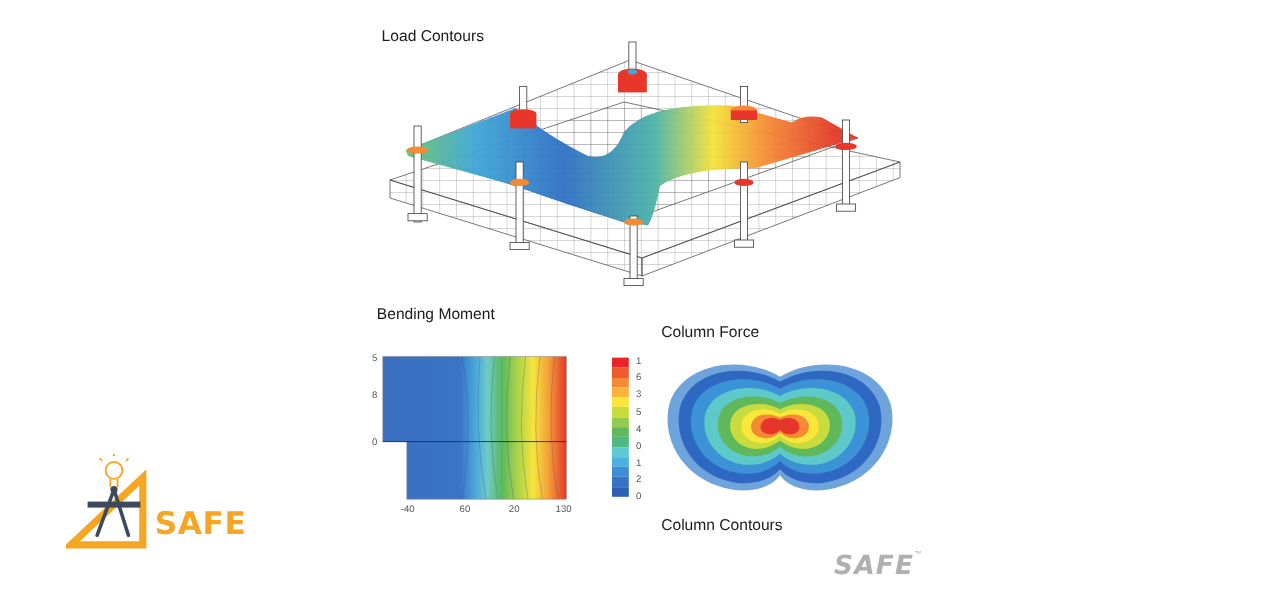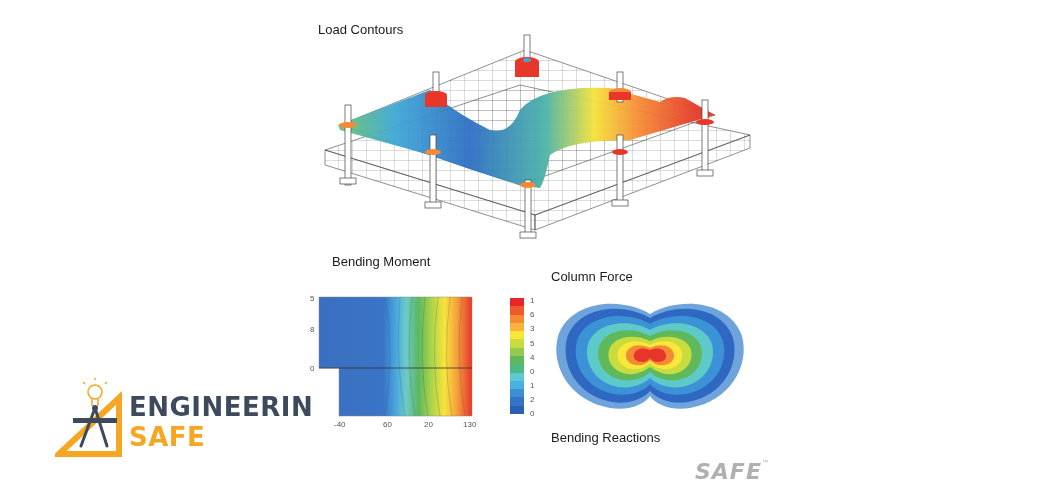--- a/index.html
+++ b/index.html
@@ -64,21 +64,21 @@
     <ellipse cx="310" cy="62" rx="11" ry="4" fill="#f58a35"></ellipse>
       <rect x="299" y="62" width="22" height="8" fill="#e8362a"></rect>
     <ellipse cx="38" cy="95" rx="9" ry="3" fill="#f58a35"></ellipse>
     <ellipse cx="395" cy="92" rx="9" ry="3" fill="#e8362a"></ellipse>
     <ellipse cx="123" cy="122" rx="8" ry="3" fill="#f58a35"></ellipse>
     <ellipse cx="310" cy="122" rx="8" ry="3" fill="#e8362a"></ellipse>
     <ellipse cx="218" cy="155" rx="8" ry="3" fill="#f58a35"></ellipse>
   </g>
 </svg>
 
-<div class="abs title" style="left:332px;top:254px;">Bending Moment</div>
+<div class="abs title" style="left:314px;top:254px;">Bending Moment</div>
 
 <svg class="abs" style="left:300px;top:290px;" width="190" height="140" viewBox="0 0 190 140">
   <defs>
     <linearGradient id="bmGrad" x1="0" y1="0" x2="1" y2="0">
       <stop offset="0" stop-color="#3a6fc0"></stop>
       <stop offset="0.42" stop-color="#3a74c6"></stop>
       <stop offset="0.5" stop-color="#49a6dc"></stop>
       <stop offset="0.57" stop-color="#6dcbc6"></stop>
       <stop offset="0.65" stop-color="#5bb85e"></stop>
       <stop offset="0.73" stop-color="#a8d24a"></stop>
@@ -140,21 +140,21 @@
     <path d="M100,22 C72,6 28,10 17,42 C10,70 28,100 62,106 C80,109 94,102 100,95 C106,102 120,109 138,106 C172,100 190,70 183,42 C172,10 128,6 100,22 Z" fill="#2e68c2"></path>
     <path d="M100,28 C76,14 36,18 27,45 C21,68 36,93 64,98 C82,101 95,94 100,88 C105,94 118,101 136,98 C164,93 179,68 173,45 C164,18 124,14 100,28 Z" fill="#3c92d6"></path>
     <path d="M100,34 C79,22 46,26 38,48 C33,67 46,87 68,91 C84,93 95,87 100,82 C105,87 116,93 132,91 C154,87 167,67 162,48 C154,26 121,22 100,34 Z" fill="#5dc9c9"></path>
     <path d="M100,40 C82,30 55,33 49,51 C45,66 55,81 72,84 C86,86 96,80 100,76 C104,80 114,86 128,84 C145,81 155,66 151,51 C145,33 118,30 100,40 Z" fill="#5fb95a"></path>
     <path d="M100,45 C85,37 63,40 59,54 C56,65 64,76 77,78 C88,79 96,74 100,71 C104,74 112,79 123,78 C136,76 144,65 141,54 C137,40 115,37 100,45 Z" fill="#c8dc3f"></path>
     <path d="M100,49 C88,42 71,45 68,56 C66,64 72,72 82,73 C91,74 97,70 100,67 C103,70 109,74 118,73 C128,72 134,64 132,56 C129,45 112,42 100,49 Z" fill="#fbe63a"></path>
     <path d="M100,52 C90,47 78,49 76,58 C75,64 80,69 87,69 C94,70 98,66 100,64 C102,66 106,70 113,69 C120,69 125,64 124,58 C122,49 110,47 100,52 Z" fill="#f58a35"></path>
     <path d="M100,54 C93,51 85,52 84,59 C83,63 87,66 92,66 C96,66 99,64 100,62 C101,64 104,66 108,66 C113,66 117,63 116,59 C115,52 107,51 100,54 Z" fill="#e6352a"></path>
   </g>
 </svg>
-<div class="abs title" style="left:551px;top:430px;">Bending Reactions</div>
+<div class="abs title" style="left:551px;top:430px;">Column Contours</div>
 
 <div class="abs" style="left:695px;top:459px;">
   <span class="safe">SAFE</span><span style="font-size:6px;color:#aaa;vertical-align:top;">™</span>
 </div>
 
 <div class="abs" style="left:55px;top:378px;width:230px;height:80px;">
   <svg class="abs" style="left:0;top:0;" width="80" height="80" viewBox="0 0 80 80">
     <polygon points="4,76 64,20 64,76" fill="none" stroke="#f5a623" stroke-width="6"></polygon>
     <g stroke="#f5a623" stroke-width="1.5" fill="none">
       <circle cx="40" cy="14" r="7"></circle>
@@ -164,15 +164,14 @@
         <line x1="30" y1="6" x2="28" y2="4"></line>
         <line x1="50" y1="6" x2="52" y2="4"></line>
     </g>
     <rect x="18" y="40" width="44" height="5" fill="#3d4a5c"></rect>
     <g stroke="#3d4a5c" stroke-width="3" stroke-linecap="round">
       <line x1="40" y1="30" x2="26" y2="68"></line>
       <line x1="40" y1="30" x2="52" y2="68"></line>
     </g>
     <circle cx="40" cy="30" r="3" fill="#3d4a5c"></circle>
   </svg>
-  <div class="abs logo-text" style="left:74px;top:14px;font-size:26px;color:#3d4a5c;">ENGINEERIN</div>
   <div class="abs logo-text" style="left:74px;top:44px;font-size:26px;color:#f5a623;">SAFE</div>
 </div>
 
 </body></html>

